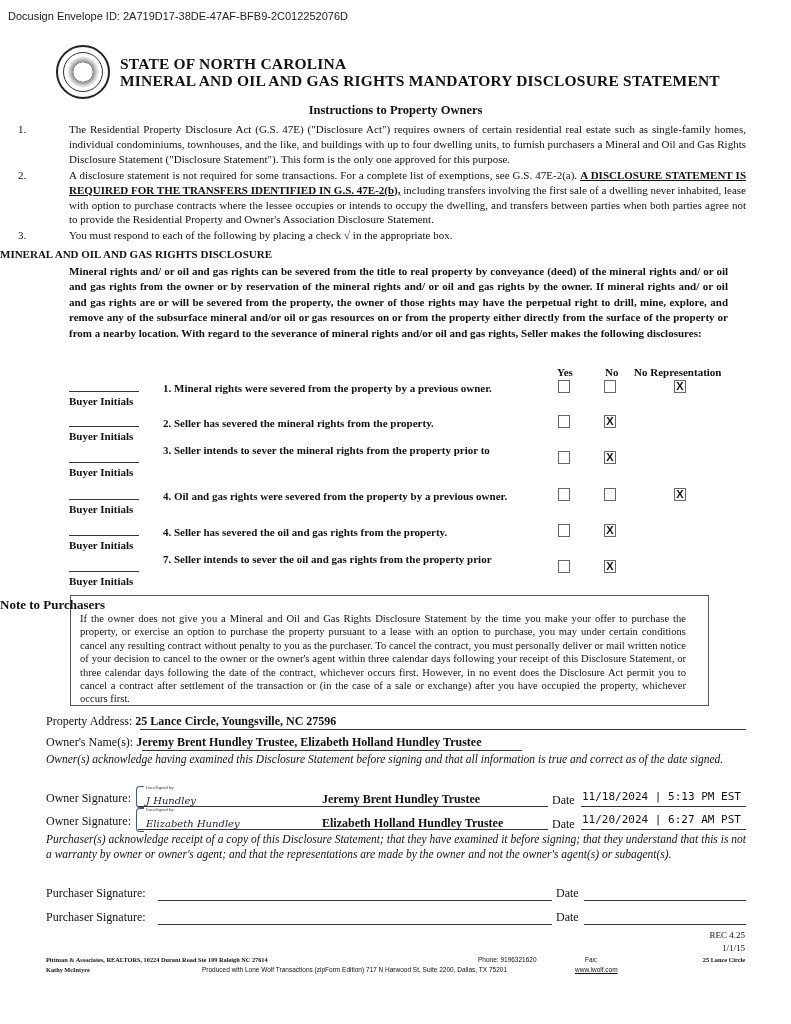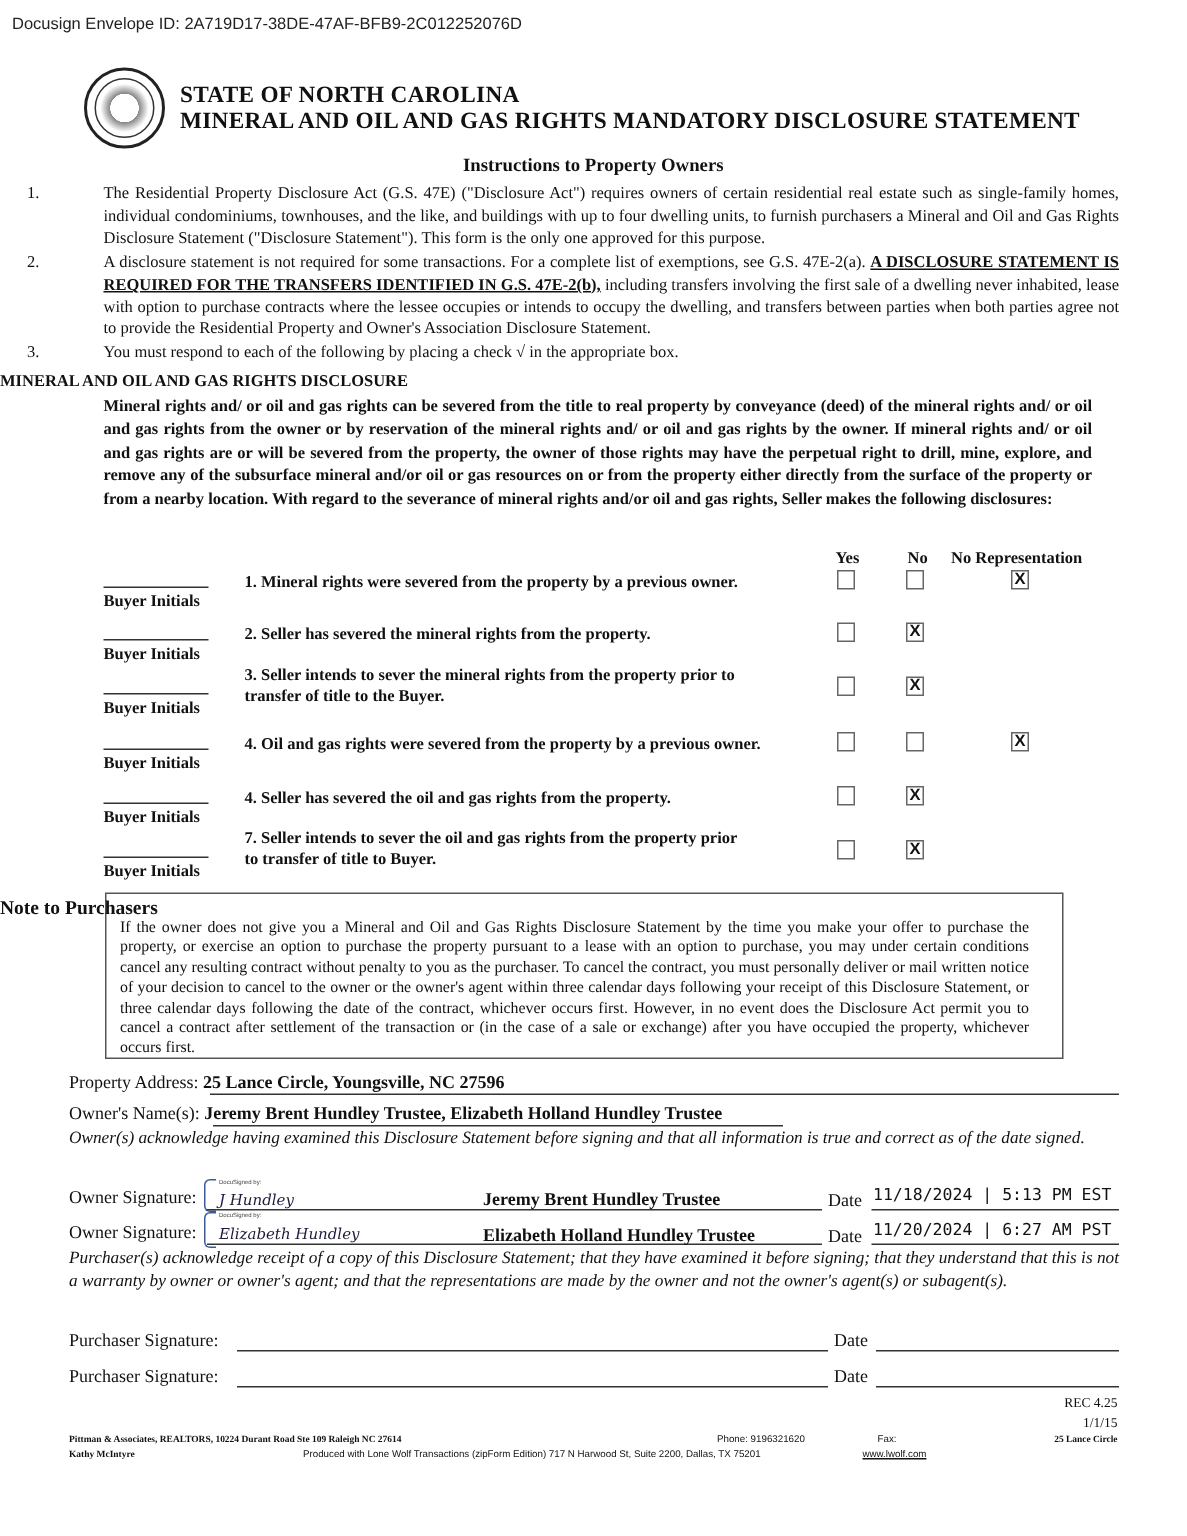--- a/index.html
+++ b/index.html
@@ -89,21 +89,20 @@
         <div>2. Seller has severed the mineral rights from the property.</div>
 
       </div>
       <div class="abs cb" style="left:558px; top:415px;"></div>
       <div class="abs cb" style="left:604px; top:415px;">X</div>
 
       <div class="abs row-initials-line" style="top:462px;"></div>
       <div class="abs buyer-label" style="top:466px;">Buyer Initials</div>
       <div class="abs q" style="top:443px;">
         <div>3. Seller intends to sever the mineral rights from the property prior to</div>
-        <div>transfer of title to the Buyer.</div>
       </div>
       <div class="abs cb" style="left:558px; top:451px;"></div>
       <div class="abs cb" style="left:604px; top:451px;">X</div>
 
       <div class="abs row-initials-line" style="top:499px;"></div>
       <div class="abs buyer-label" style="top:503px;">Buyer Initials</div>
       <div class="abs q" style="top:489px;">
         <div>4. Oil and gas rights were severed from the property by a previous owner.</div>
 
       </div>
@@ -117,21 +116,20 @@
         <div>4. Seller has severed the oil and gas rights from the property.</div>
 
       </div>
       <div class="abs cb" style="left:558px; top:524px;"></div>
       <div class="abs cb" style="left:604px; top:524px;">X</div>
 
       <div class="abs row-initials-line" style="top:571px;"></div>
       <div class="abs buyer-label" style="top:575px;">Buyer Initials</div>
       <div class="abs q" style="top:552px;">
         <div>7. Seller intends to sever the oil and gas rights from the property prior</div>
-        <div>to transfer of title to Buyer.</div>
       </div>
       <div class="abs cb" style="left:558px; top:560px;"></div>
       <div class="abs cb" style="left:604px; top:560px;">X</div>
 
     </div>
 
 <div class="abs note-box"></div>
 <div class="abs note-title">Note to Purchasers</div>
 <div class="abs note-body">If the owner does not give you a Mineral and Oil and Gas Rights Disclosure Statement by the time you make your offer to purchase the property, or exercise an option to purchase the property pursuant to a lease with an option to purchase, you may under certain conditions cancel any resulting contract without penalty to you as the purchaser. To cancel the contract, you must personally deliver or mail written notice of your decision to cancel to the owner or the owner's agent within three calendar days following your receipt of this Disclosure Statement, or three calendar days following the date of the contract, whichever occurs first. However, in no event does the Disclosure Act permit you to cancel a contract after settlement of the transaction or (in the case of a sale or exchange) after you have occupied the property, whichever occurs first.</div>
 

